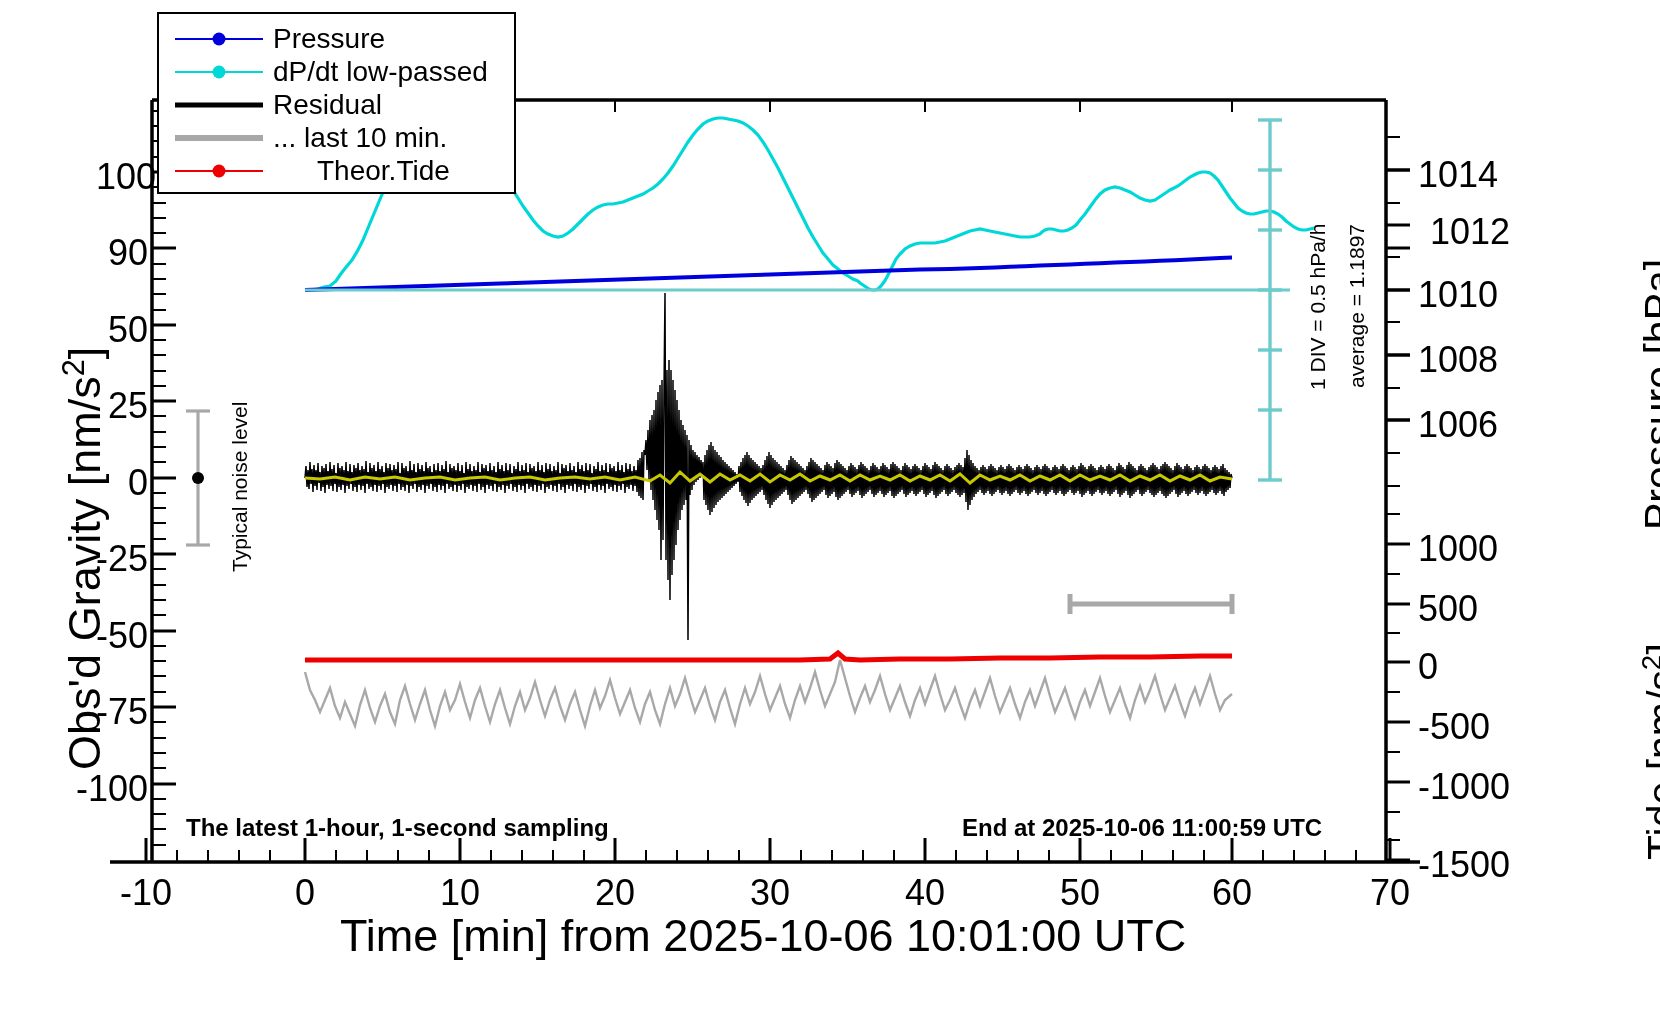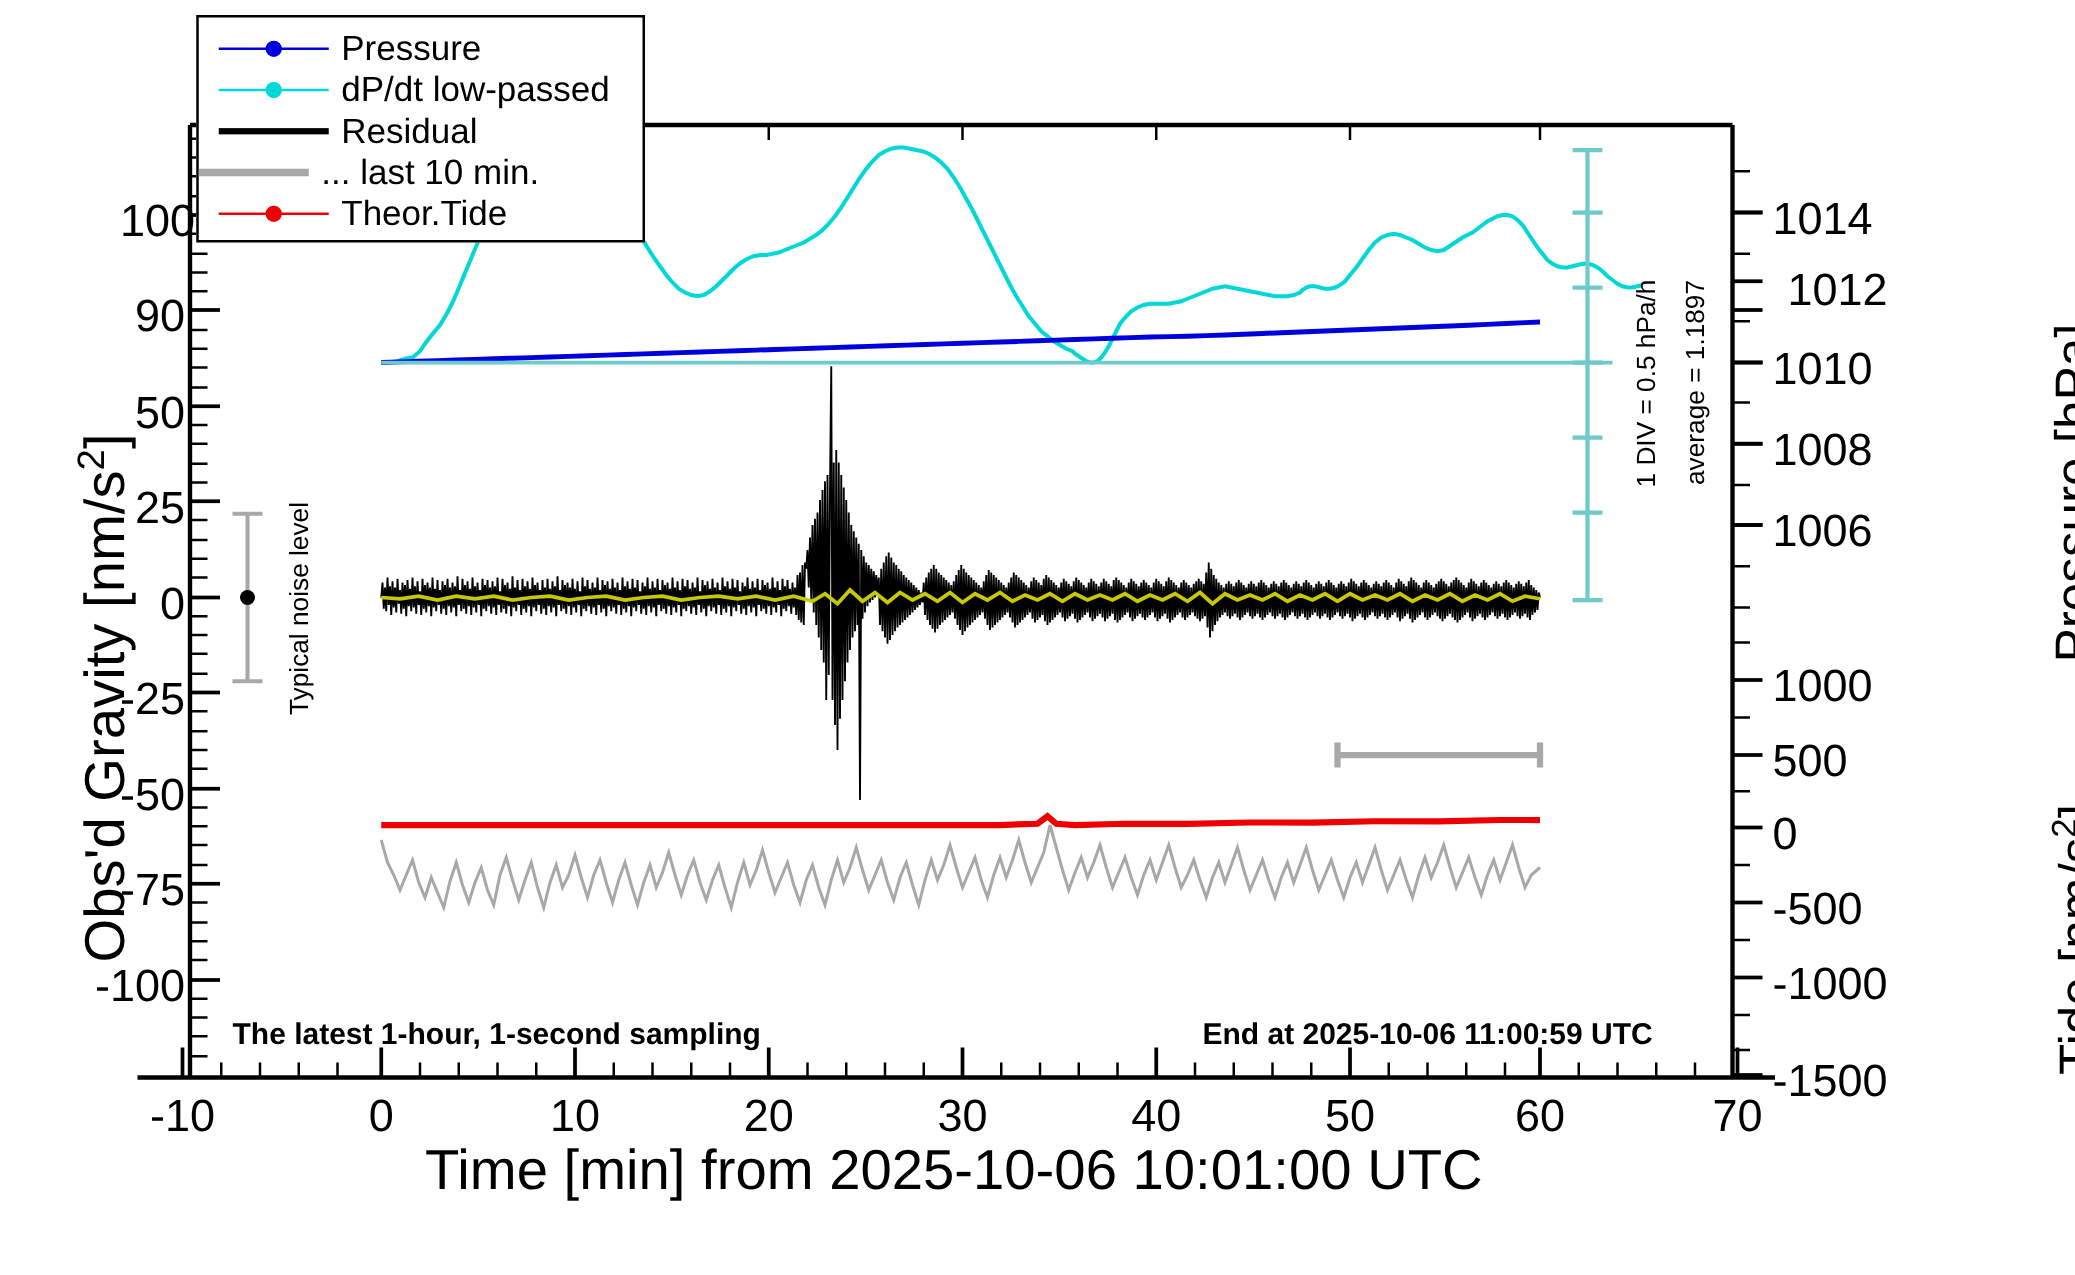--- a/index.html
+++ b/index.html
@@ -482,27 +482,27 @@
         <span class="lg-dot" style="background:#00d8d8;"></span>
       </span>
       <span class="legend-text">dP/dt low-passed</span>
     </div>
     <div class="legend-row" style="padding-left:16px;">
       <span class="lg-sample">
         <span class="lg-line" style="border-top:5px solid #000000;"></span>
       </span>
       <span class="legend-text">Residual</span>
     </div>
-    <div class="legend-row" style="">
+    <div class="legend-row" style="padding-left:16px;">
       <span class="lg-sample">
         <span class="lg-line" style="border-top:6px solid #a8a8a8;"></span>
       </span>
       <span class="legend-text">... last 10 min.</span>
     </div>
-    <div class="legend-row" style="padding-left:16px;">
+    <div class="legend-row" style="padding-left:16px;gap:44px;">
       <span class="lg-sample">
         <span class="lg-line" style="border-top:2px solid #ee0000;"></span>
         <span class="lg-dot" style="background:#ee0000;"></span>
       </span>
       <span class="legend-text">Theor.Tide</span>
     </div>
   </div>
 
 </div>
 

